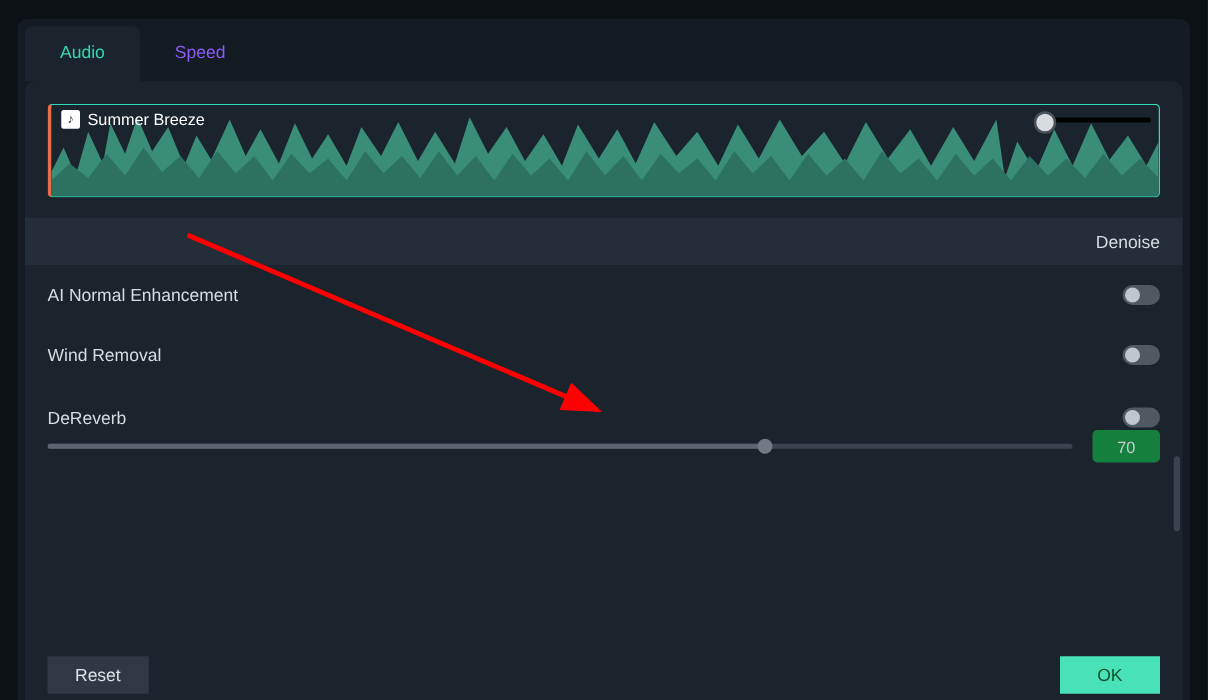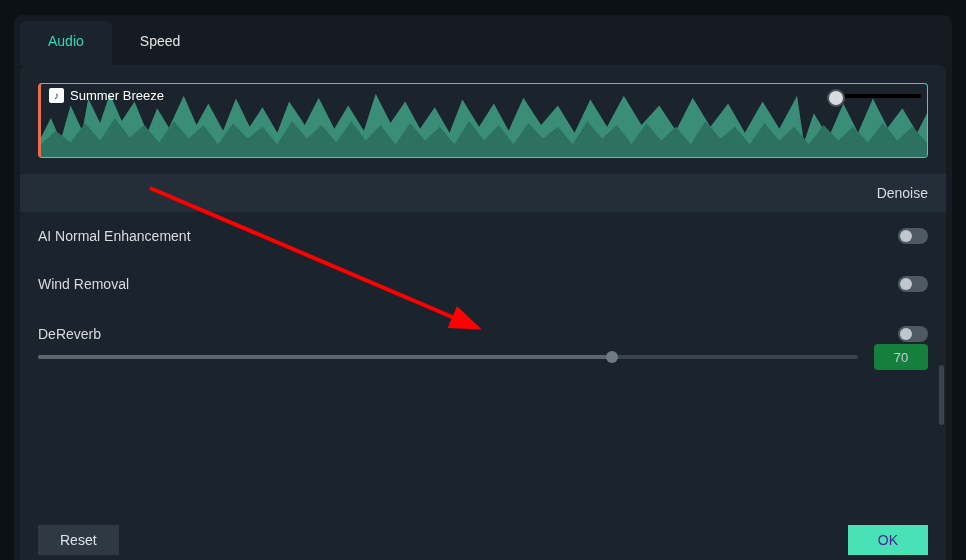--- a/index.html
+++ b/index.html
@@ -27,21 +27,21 @@
   }
   .tabs {
     display: flex;
     height: 50px;
     padding: 6px 6px 0 6px;
     gap: 0;
   }
   .tab {
     padding: 12px 28px 12px 28px;
     font-size: 14px;
-    color: #e5e5e5;
+    color: #8b5cf6;
     cursor: pointer;
     border-radius: 6px 6px 0 0;
   }
   .tab.active {
     background: #1b242d;
     color: #2fd9b5;
   }
   .body {
     flex: 1;
     background: #1b242d;
@@ -220,21 +220,21 @@
     padding: 0 22px;
     border-radius: 0;
     font-size: 14px;
     display: flex;
     align-items: center;
     justify-content: center;
     cursor: pointer;
     border: none;
   }
   .btn-reset { background: #2f3943; color: #dfe3e7; }
-  .btn-ok { background: #49e2b7; color: #4c1d95; font-weight: 500; padding: 0 30px;}
+  .btn-ok { background: #49e2b7; color: #14532d; font-weight: 500; padding: 0 30px;}
   .scrollbar {
     position: absolute;
     right: 2px;
     top: 300px;
     width: 5px;
     height: 60px;
     background: #3a444e;
     border-radius: 3px;
   }
   .arrow-overlay {

